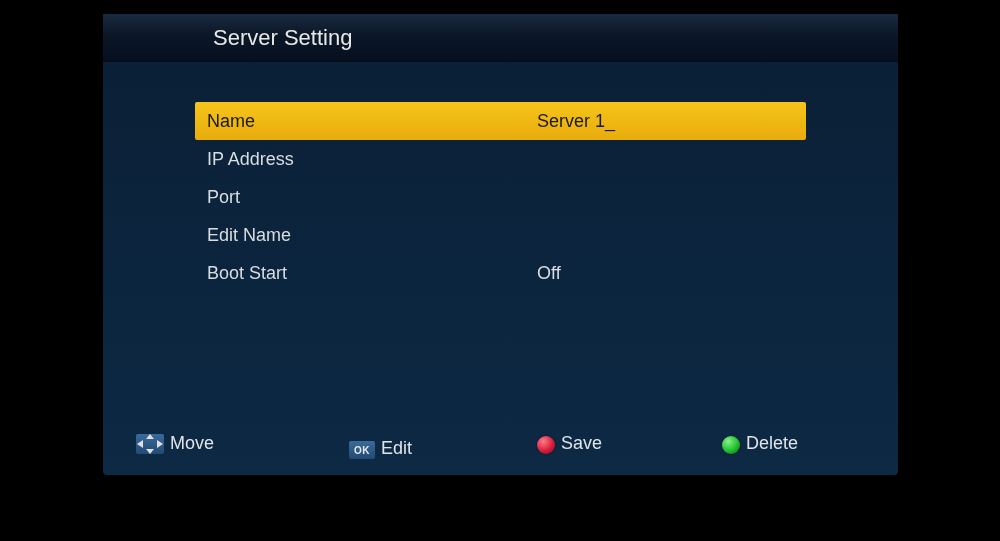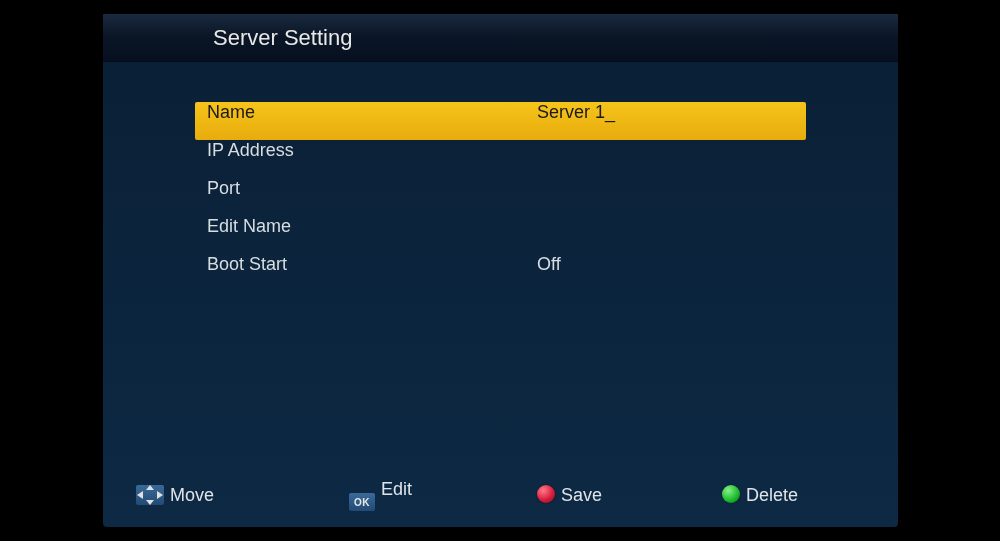--- a/index.html
+++ b/index.html
@@ -13,21 +13,21 @@
       background: #000000;
       font-family: Arial, sans-serif;
       overflow: hidden;
       position: relative;
     }
     .window {
       position: absolute;
       left: 103px;
       top: 14px;
       width: 795px;
-      height: 513px;
+      height: 461px;
       background: linear-gradient(180deg, #0a1f35 0%, #0d2944 100%);
       border-radius: 4px;
     }
     .titlebar {
       width: 100%;
       height: 48px;
       background: linear-gradient(180deg, #1a2a3f 0%, #0a1525 50%, #061020 100%);
       border-bottom: 1px solid #050c18;
       display: flex;
       align-items: center;
@@ -39,20 +39,21 @@
       font-weight: 400;
     }
     .content {
       padding-top: 40px;
       padding-left: 92px;
       padding-right: 92px;
     }
     .row {
       height: 38px;
       display: flex;
+      align-items: center;
       border-radius: 2px;
       padding-left: 12px;
     }
     .row.selected {
       background: linear-gradient(180deg, #f6c41a 0%, #e8ac0d 100%);
     }
     .row-label {
       color: #d8dde2;
       font-size: 18px;
       width: 330px;
@@ -72,21 +73,21 @@
       position: absolute;
       bottom: 12px;
       left: 25px;
       right: 25px;
       height: 40px;
       display: flex;
       align-items: center;
     }
     .footer-item {
       display: flex;
-      align-items: flex-start;
+      align-items: flex-end;
       gap: 6px;
     }
     .footer-item.move { margin-left: 8px; }
     .footer-item.edit { margin-left: 135px; }
     .footer-item.save { margin-left: 125px; }
     .footer-item.delete { margin-left: 120px; }
     .footer-label {
       color: #e0e4e8;
       font-size: 18px;
     }

